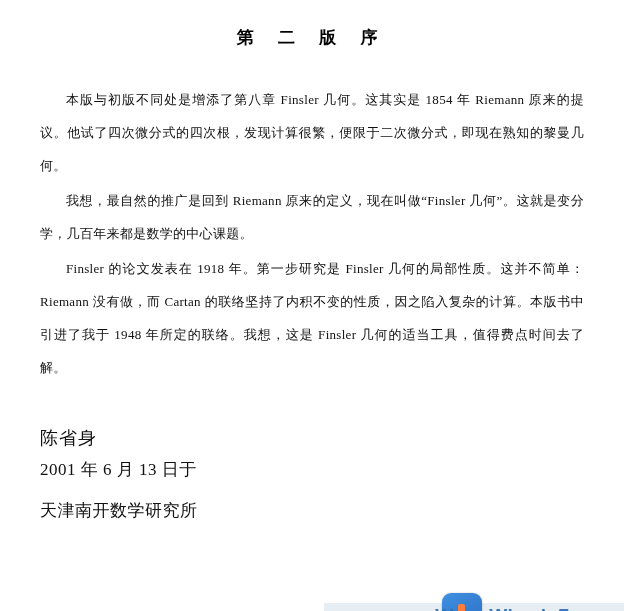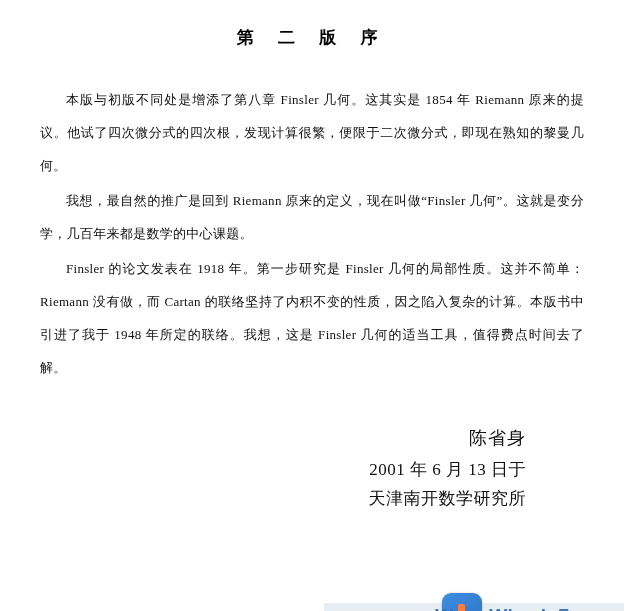--- a/index.html
+++ b/index.html
@@ -37,39 +37,38 @@
     line-height: 33px;
     text-align: justify;
     text-justify: inter-ideograph;
     margin: 0 0 2px 0;
     text-indent: 2em;
     letter-spacing: 0.3px;
     color: #111;
   }
   .signature-block {
     margin-top: 42px;
-    text-align: right;
     padding-right: 58px;
   }
   .sig-name {
     font-size: 18px;
     letter-spacing: 1px;
     margin-bottom: 8px;
     color: #111;
   }
   .sig-date {
     font-size: 17px;
     letter-spacing: 0.5px;
     color: #111;
   }
   .sig-place {
     font-size: 17px;
     letter-spacing: 0.5px;
     color: #111;
-    margin-top: 6px;
+    margin-top: 18px;
   }
   
   .watermark {
     position: absolute;
     right: 0;
     bottom: 0;
     width: 300px;
     height: 52px;
     display: flex;
     align-items: center;

